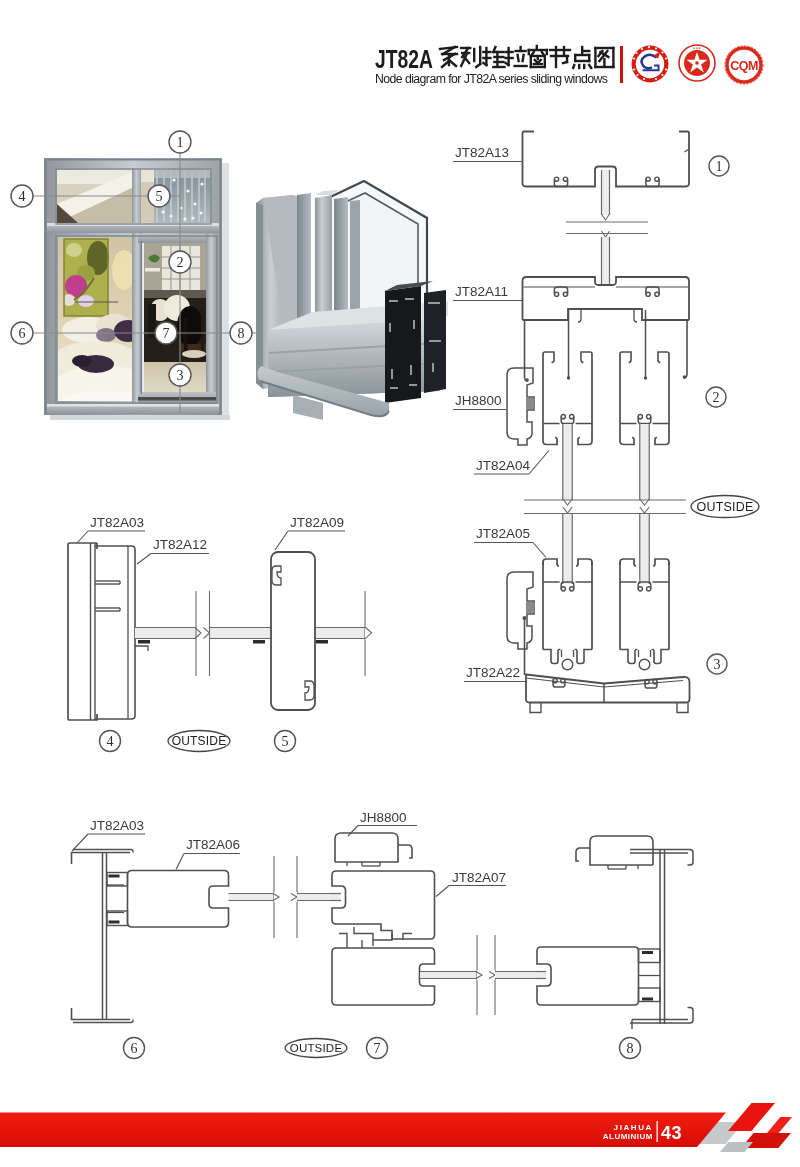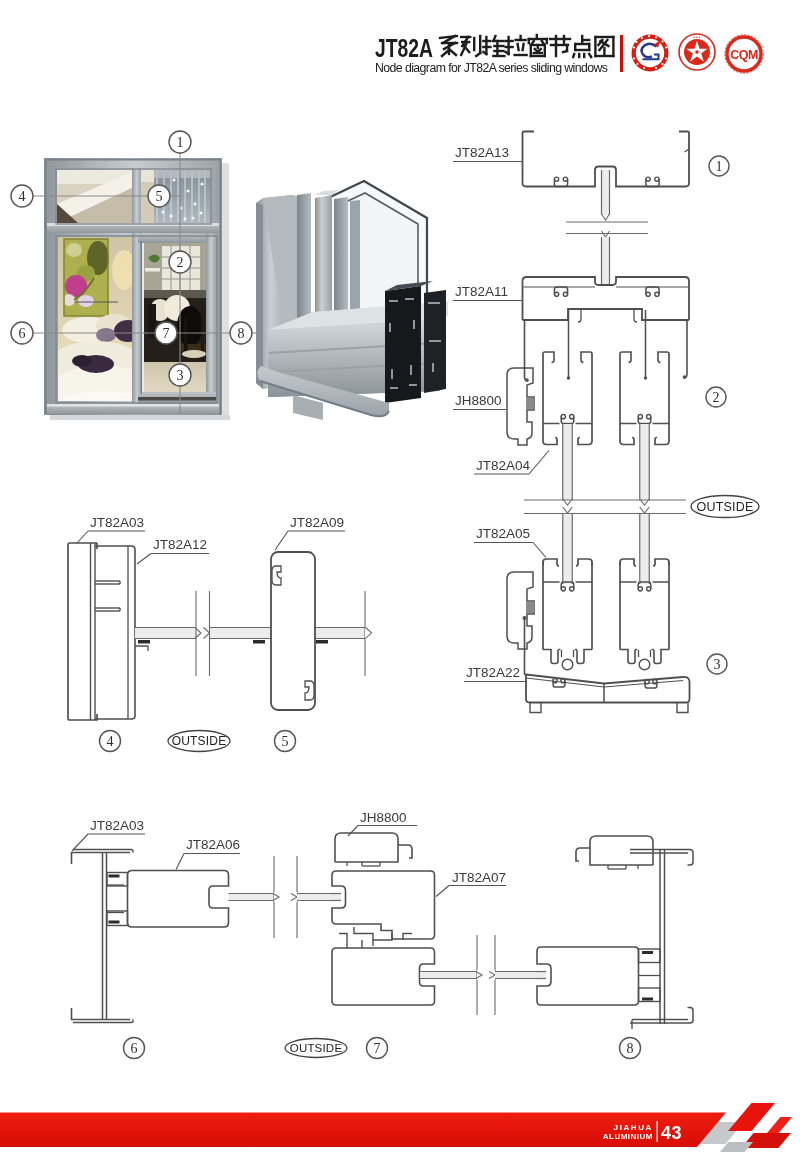--- a/index.html
+++ b/index.html
@@ -1,20 +1,20 @@
 <!DOCTYPE html>
 <html><head><meta charset="utf-8">
 <style>
  html,body{margin:0;padding:0;background:#fff;}
  #page{position:relative;width:800px;height:1167px;background:#fff;overflow:hidden;font-family:"Liberation Sans",sans-serif;}
 </style></head>
 <body>
 <div id="page">
 
-<div style="position:absolute;left:0;top:4px;width:800px;height:100px;">
+<div style="position:absolute;left:0;top:15px;width:800px;height:100px;">
  <svg width="800" height="100" style="position:absolute;left:0;top:0">
   <text x="375" y="52.5" font-family="Liberation Sans, sans-serif" font-size="25" font-weight="bold" fill="#1d1d1d" textLength="58" lengthAdjust="spacingAndGlyphs">JT82A</text>
   <polyline points="440,34 457,32" fill="none" stroke="#1d1d1d" stroke-width="2.4" stroke-linecap="square"></polyline>
         <polyline points="455,32 443,39" fill="none" stroke="#1d1d1d" stroke-width="2.4" stroke-linecap="square"></polyline>
         <polyline points="442,39 457,39" fill="none" stroke="#1d1d1d" stroke-width="2.4" stroke-linecap="square"></polyline>
         <polyline points="455,39 444,45" fill="none" stroke="#1d1d1d" stroke-width="2.4" stroke-linecap="square"></polyline>
         <polyline points="449,41 449,50" fill="none" stroke="#1d1d1d" stroke-width="2.4" stroke-linecap="square"></polyline>
         <polyline points="449,46 442,52" fill="none" stroke="#1d1d1d" stroke-width="2.4" stroke-linecap="square"></polyline>
         <polyline points="449,45 456,51" fill="none" stroke="#1d1d1d" stroke-width="2.4" stroke-linecap="square"></polyline>
         <polyline points="461.2,33 470.2,33" fill="none" stroke="#1d1d1d" stroke-width="2.4" stroke-linecap="square"></polyline>

